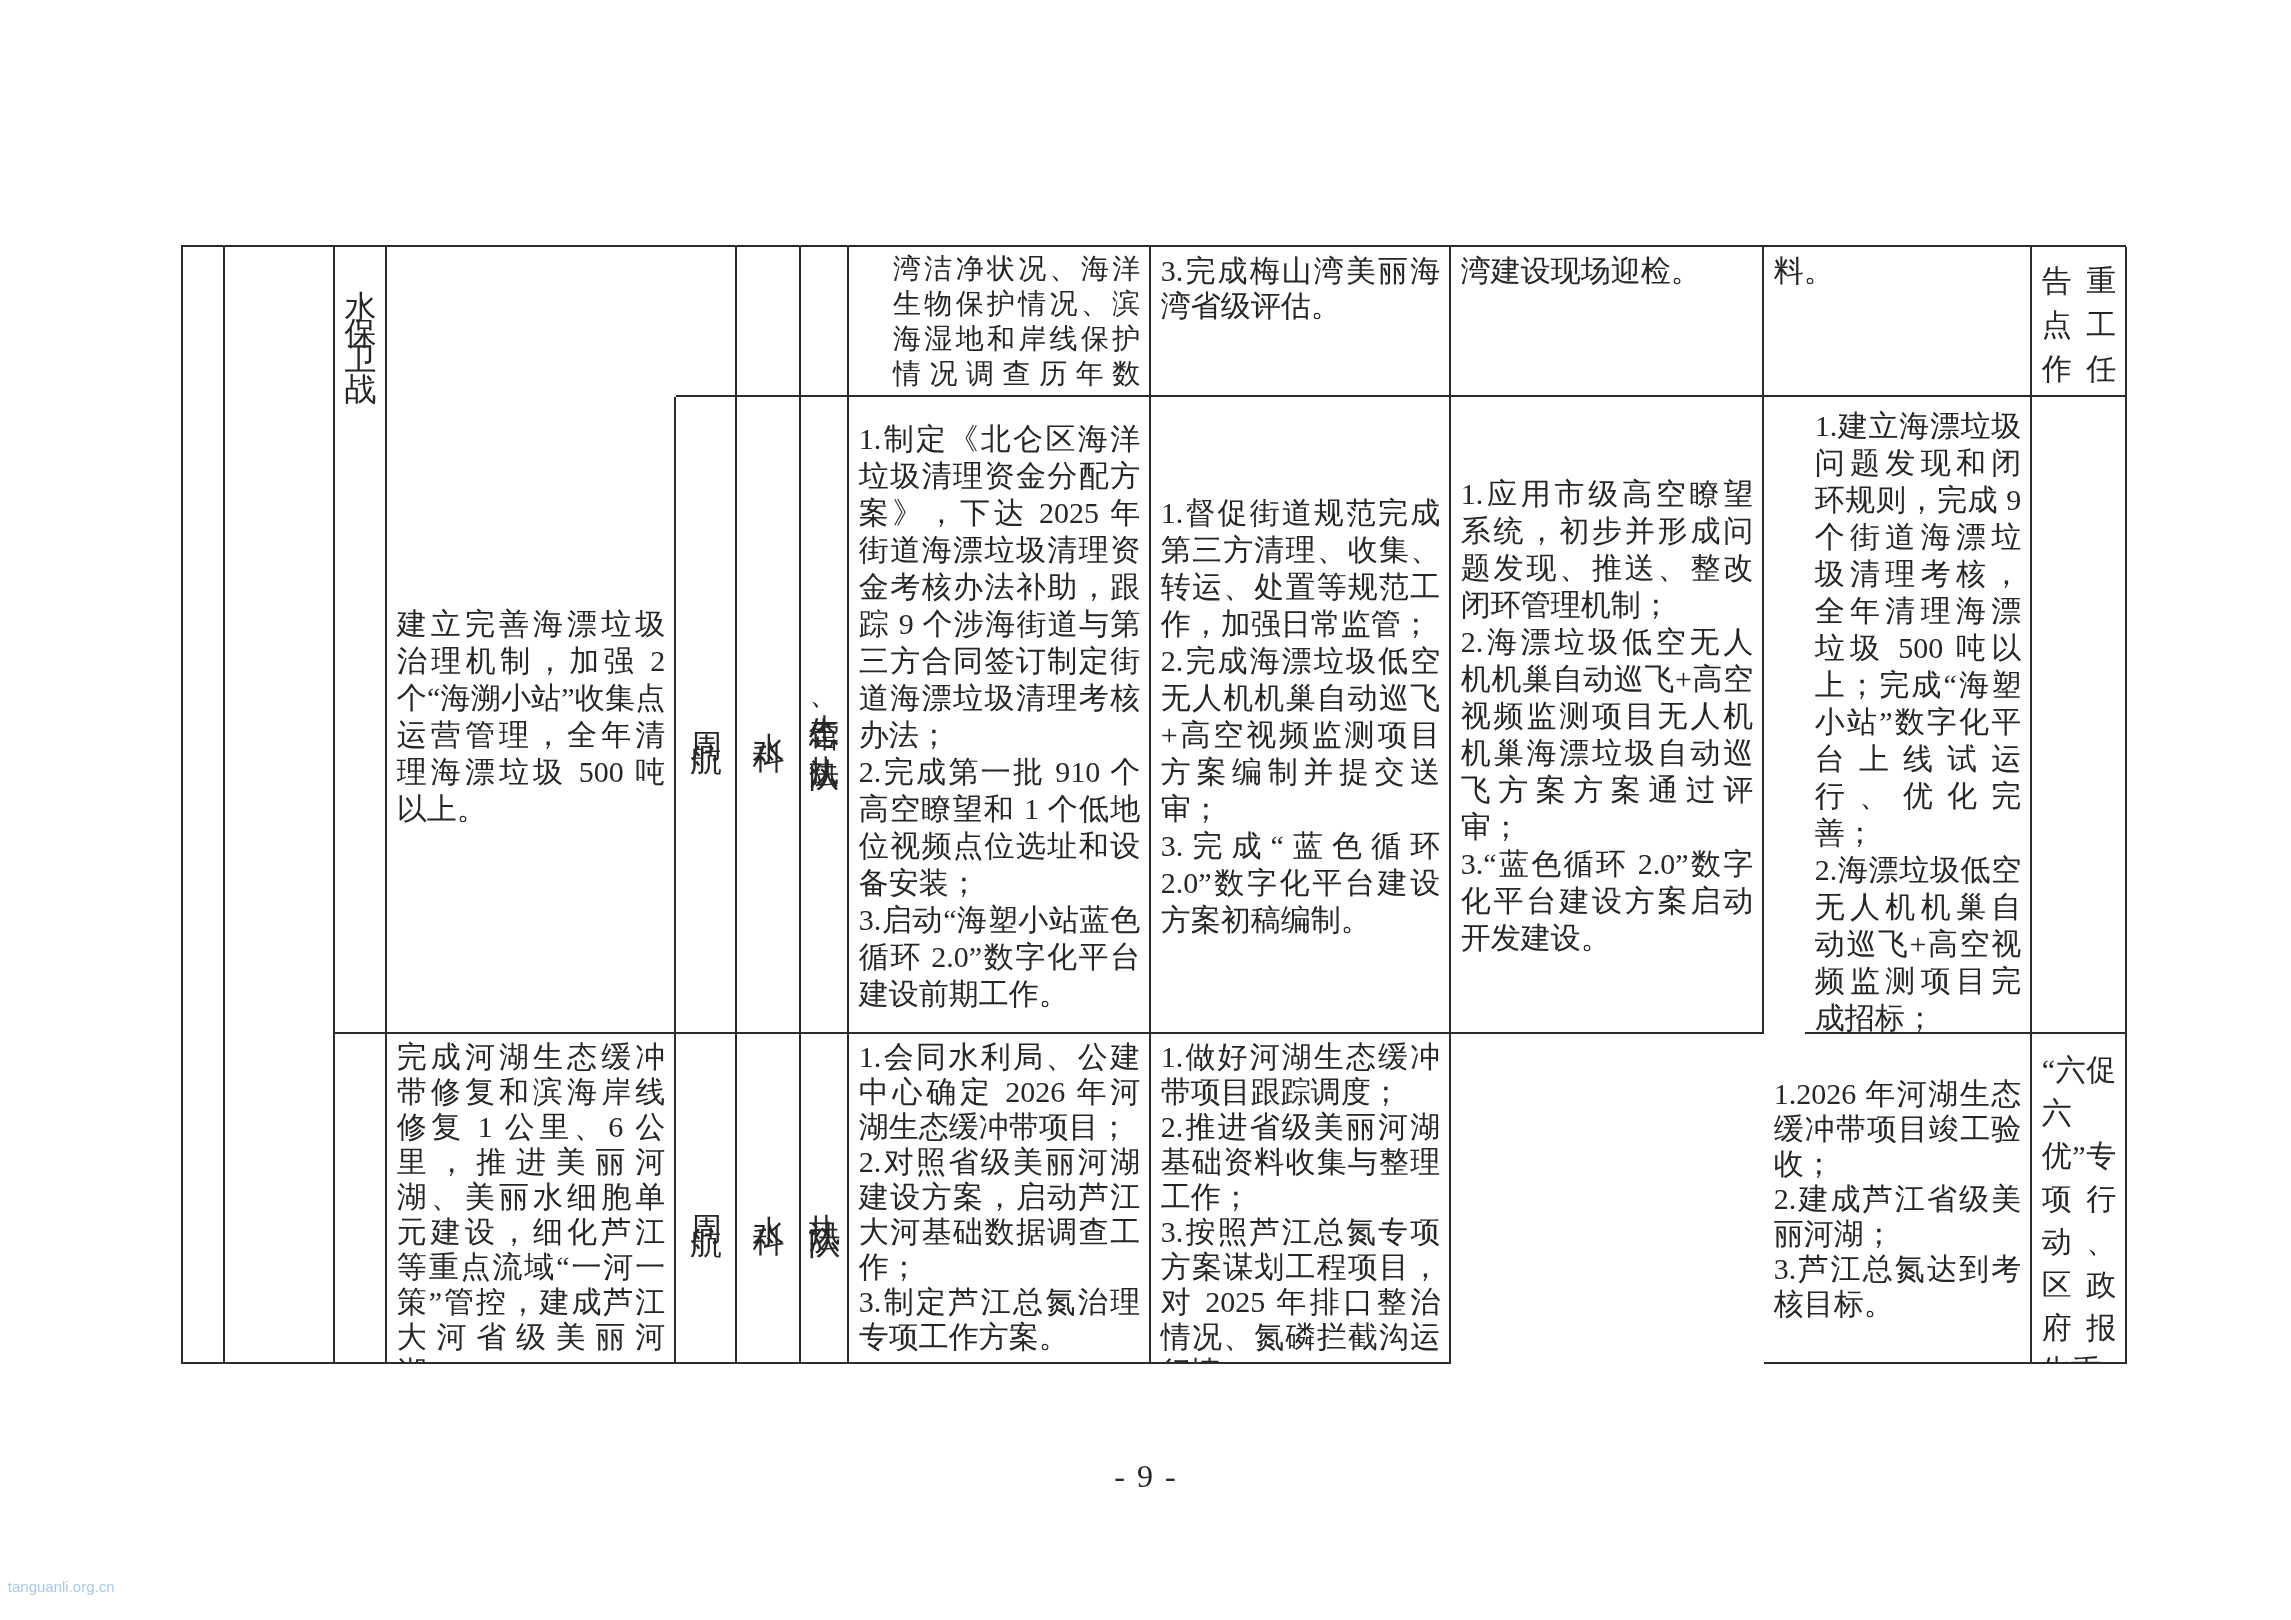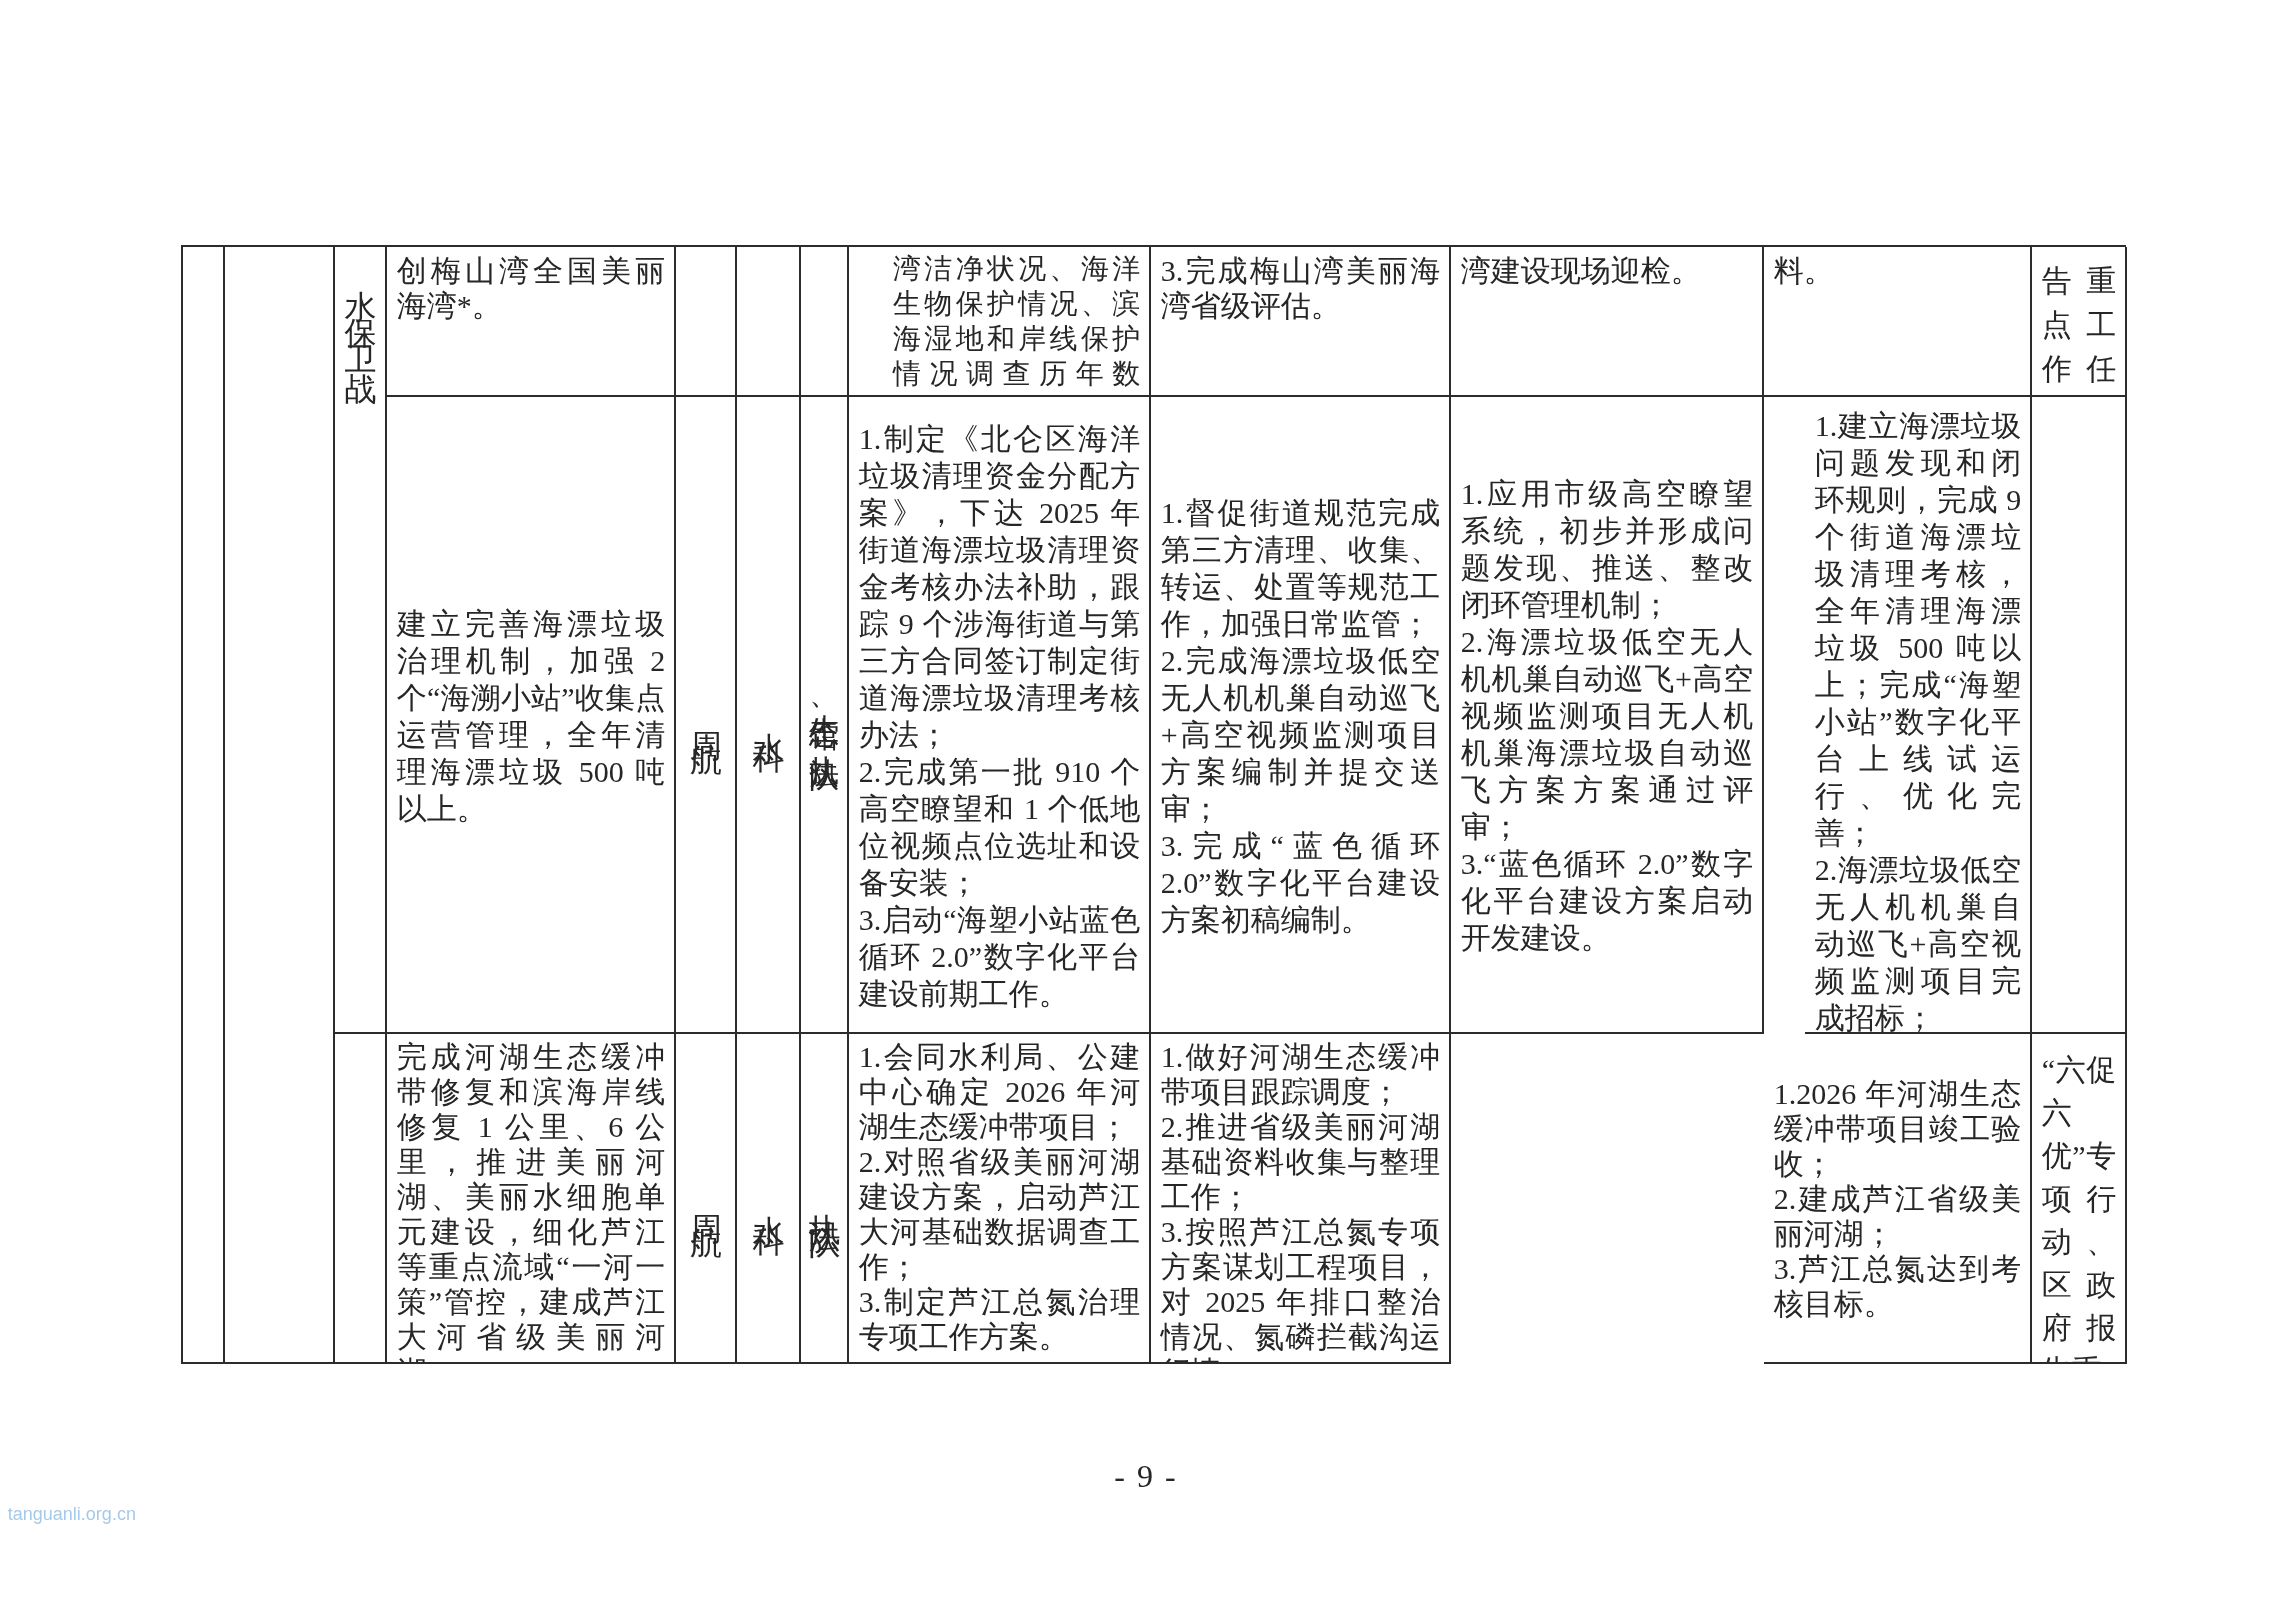--- a/index.html
+++ b/index.html
@@ -29,39 +29,36 @@
   .lead .vtx,.dept .vtx{font-size:32px;letter-spacing:8.8px;}
   .units .vtx{font-size:30px;letter-spacing:2.9px;}
   .hmid{flex-direction:column;justify-content:center;}
   .r1 .cell, .cell.r1{line-height:35px;}
   .r1.small{font-size:28px;line-height:35px;padding-top:3.9px;padding-left:44px;}
   .cell.r3{line-height:35px;padding-top:4.9px;}
   .remarkcell{padding:11.8px 8.8px 3.9px 9.8px;}
   .remarkcell .tx{text-align:justify;text-justify:inter-character;}
   .pagenum{position:absolute;left:0;top:1458px;width:2292px;text-align:center;
            font-size:32px;letter-spacing:2px;color:#262626;}
-  .watermark{position:absolute;left:7.8px;top:1504px;font-size:18px;
+  .watermark{position:absolute;left:7.8px;top:1578px;font-size:15px;
              font-family:"Liberation Sans","DejaVu Sans",sans-serif;color:#a5c9e8;}
 </style>
 </head>
 <body>
 
 <div class="sheet">
 
   <div class="cell c1 rspan3"></div>
   <div class="cell c2 rspan3"></div>
 
   <div class="cell c3 rspan2 vcell cat">
     <span class="vtx">水保卫战</span>
   </div>
   <div class="cell c3 r3"></div>
 
-  <div class="cell c4 r1">
-    <span class="tx">创梅山湾全国美丽海湾*。</span>
-  </div>
   <div class="cell c5 r1"></div>
   <div class="cell c6 r1"></div>
   <div class="cell c7 r1"></div>
   <div class="cell c8 r1 small">
     <span class="tx">湾洁净状况、海洋生物保护情况、滨海湿地和岸线保护情况调查历年数据。</span>
   </div>
   <div class="cell c9 r1">
     <span class="tx">3.完成梅山湾美丽海湾省级评估。</span>
   </div>
   <div class="cell c10 r1">

